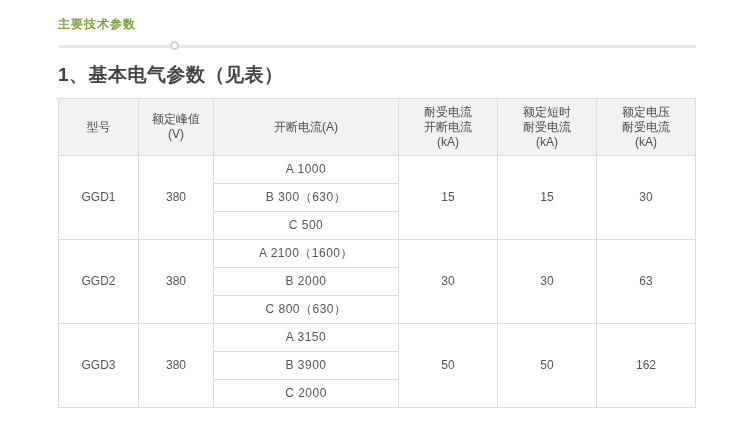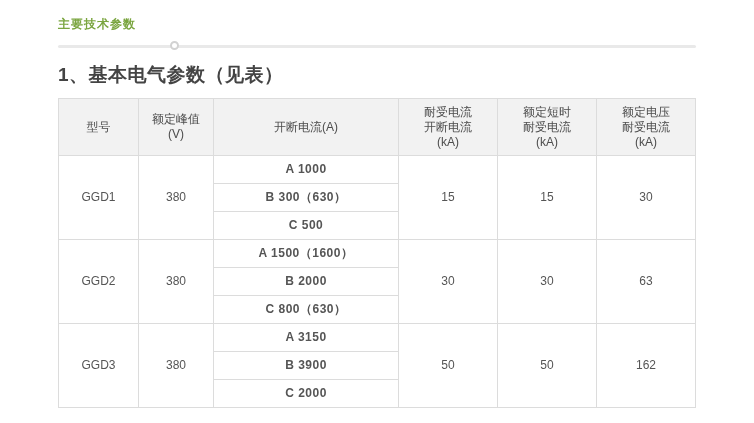--- a/index.html
+++ b/index.html
@@ -86,21 +86,20 @@
   table.spec tbody td {
     height: 27px;
     line-height: 15px;
   }
   .col-model { width: 80px; }
   .col-volt { width: 75px; }
   .col-cur { width: 185px; }
   .col-kA { width: 99px; }
   .cell-sub {
     letter-spacing: 0.5px;
-    font-weight: bold;
   }
   .hdr-line { display: block; }
 </style>
 </head>
 <body>
 
 <div class="page">
 
   <div class="section-title">主要技术参数</div>
 
@@ -162,21 +161,21 @@
       <tr>
         <td class="cell-sub">B  300（630）</td>
       </tr>
       <tr>
         <td class="cell-sub">C  500</td>
       </tr>
 
       <tr>
         <td rowspan="3">GGD2</td>
         <td rowspan="3">380</td>
-        <td class="cell-sub">A  1500（1600）</td>
+        <td class="cell-sub">A  2100（1600）</td>
         <td rowspan="3">30</td>
         <td rowspan="3">30</td>
         <td rowspan="3">63</td>
       </tr>
       <tr>
         <td class="cell-sub">B  2000</td>
       </tr>
       <tr>
         <td class="cell-sub">C  800（630）</td>
       </tr>

